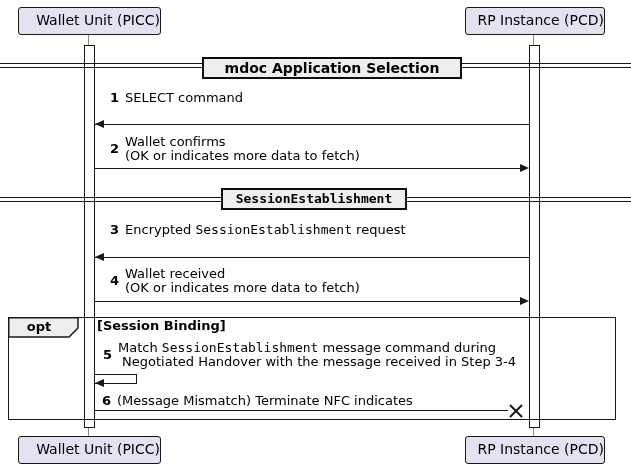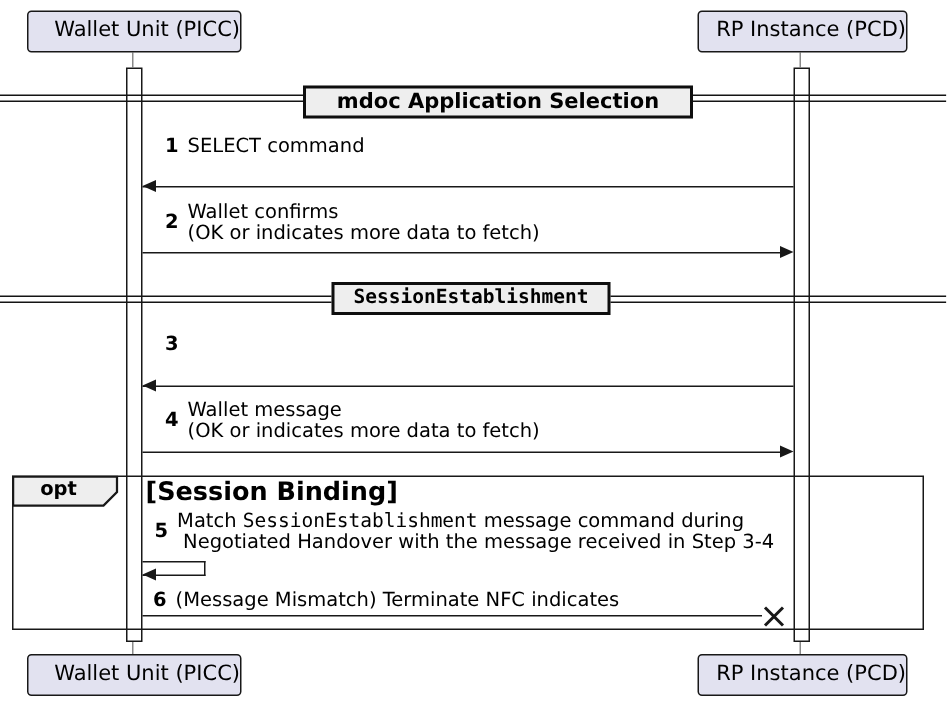--- a/index.html
+++ b/index.html
@@ -26,21 +26,21 @@
   .hline{position:absolute;height:1px;background:#181818;z-index:2;}
   .vline{position:absolute;width:1px;background:#181818;z-index:2;}
   .ah-left{position:absolute;width:0;height:0;border:4px solid transparent;border-left:0;
            border-right:9px solid #181818;z-index:2;}
   .ah-right{position:absolute;width:0;height:0;border:4px solid transparent;border-right:0;
             border-left:9px solid #181818;z-index:2;}
   
   .frame{position:absolute;border:1.5px solid #181818;box-sizing:border-box;background:transparent;z-index:2;}
   .penta{position:absolute;z-index:3;}
   .optlabel{position:absolute;width:62px;text-align:center;font-weight:bold;font-size:13px;z-index:4;}
-  .guard{position:absolute;font-weight:bold;font-size:17px;z-index:3;white-space:nowrap;}
+  .guard{position:absolute;font-weight:bold;font-size:13px;z-index:3;white-space:nowrap;}
   .xmark{position:absolute;z-index:3;}
 </style>
 </head>
 <body>
 
 <div class="canvas">
 
   <div class="stub" style="left:88px;top:35px;height:10px"></div>
   <div class="stub" style="left:533px;top:35px;height:10px"></div>
   <div class="stub" style="left:88px;top:428px;height:8px"></div>
@@ -77,29 +77,30 @@
       <div class="ln">Wallet confirms</div>
       <div class="ln">(OK or indicates more data to fetch)</div>
     </div>
   </div>
   <div class="hline" style="left:95px;top:168px;width:425px"></div>
   <div class="ah-right" style="left:520px;top:164px"></div>
 
   <div class="msg" style="left:110px;top:223px">
     <span class="num">3</span>
     <div class="lines">
+      <div class="ln"><span>Encrypted </span><span class="mono">SessionEstablishment</span><span> request</span></div>
     </div>
   </div>
   <div class="hline" style="left:95px;top:257px;width:434px"></div>
   <div class="ah-left" style="left:95px;top:253px"></div>
 
   <div class="msg" style="left:110px;top:267px">
     <span class="num">4</span>
     <div class="lines">
-      <div class="ln">Wallet message</div>
+      <div class="ln">Wallet received</div>
       <div class="ln">(OK or indicates more data to fetch)</div>
     </div>
   </div>
   <div class="hline" style="left:95px;top:301px;width:425px"></div>
   <div class="ah-right" style="left:520px;top:297px"></div>
 
   <div class="frame" style="left:8px;top:317px;width:608px;height:103px"></div>
   <svg class="penta" style="left:8px;top:317px" width="74" height="22">
     <polygon points="0.75,0.75 70,0.75 70,11 61,20 0.75,20" fill="#EEEEEE" stroke="#181818" stroke-width="1.5"></polygon>
   </svg>

